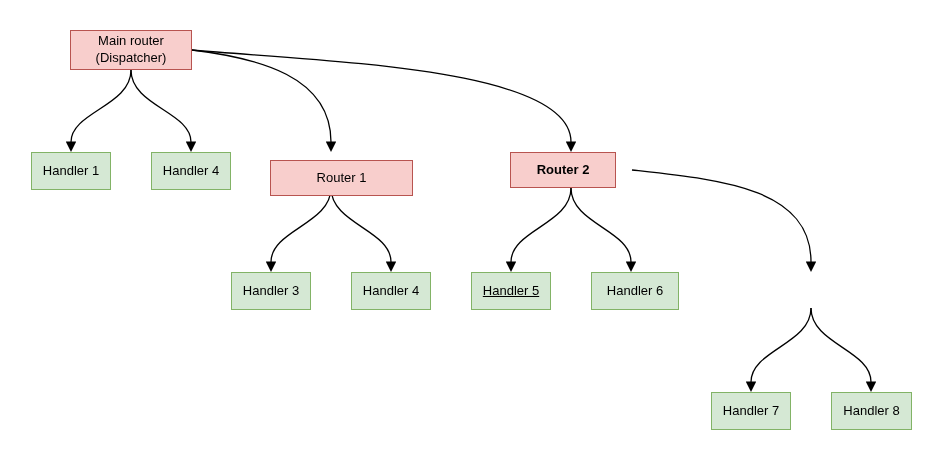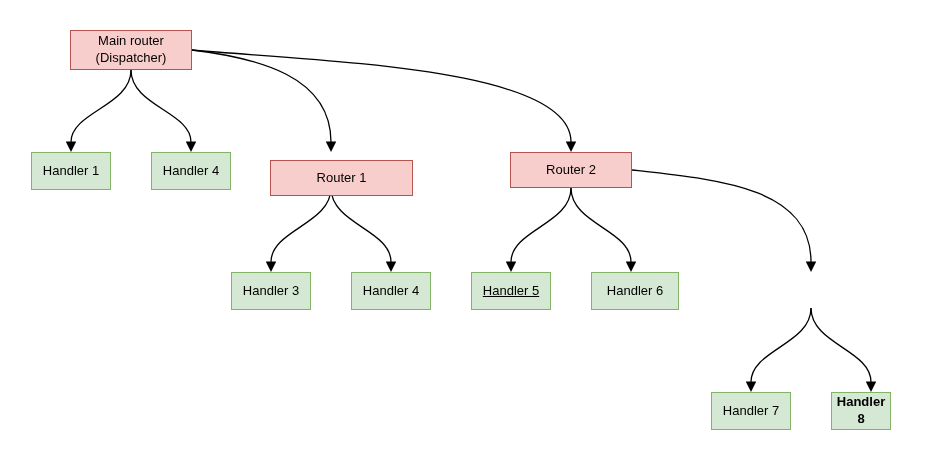--- a/index.html
+++ b/index.html
@@ -85,21 +85,21 @@
   </div>
 
   <div class="node handler" style="left:151px; top:152px; width:80px; height:38px;">
     <span class="label">Handler 4</span>
   </div>
 
   <div class="node router" style="left:270px; top:160px; width:143px; height:36px;">
     <span class="label">Router 1</span>
   </div>
 
-  <div class="node router" style="left:510px; top:152px; width:122px; height:36px;">
+  <div class="node router" style="left:510px; top:152px; width:106px; height:36px;font-weight:bold;">
     <span class="label">Router 2</span>
   </div>
 
   <div class="node handler" style="left:231px; top:272px; width:80px; height:38px;">
     <span class="label">Handler 3</span>
   </div>
 
   <div class="node handler" style="left:351px; top:272px; width:80px; height:38px;">
     <span class="label">Handler 4</span>
   </div>
@@ -110,17 +110,17 @@
 
   <div class="node handler" style="left:591px; top:272px; width:88px; height:38px;">
     <span class="label">Handler 6</span>
   </div>
 
 
   <div class="node handler" style="left:711px; top:392px; width:80px; height:38px;">
     <span class="label">Handler 7</span>
   </div>
 
-  <div class="node handler" style="left:831px; top:392px; width:60px; height:38px;font-weight:bold;">
+  <div class="node handler" style="left:831px; top:392px; width:81px; height:38px;">
     <span class="label">Handler 8</span>
   </div>
 
 </div>
 
 </body></html>

